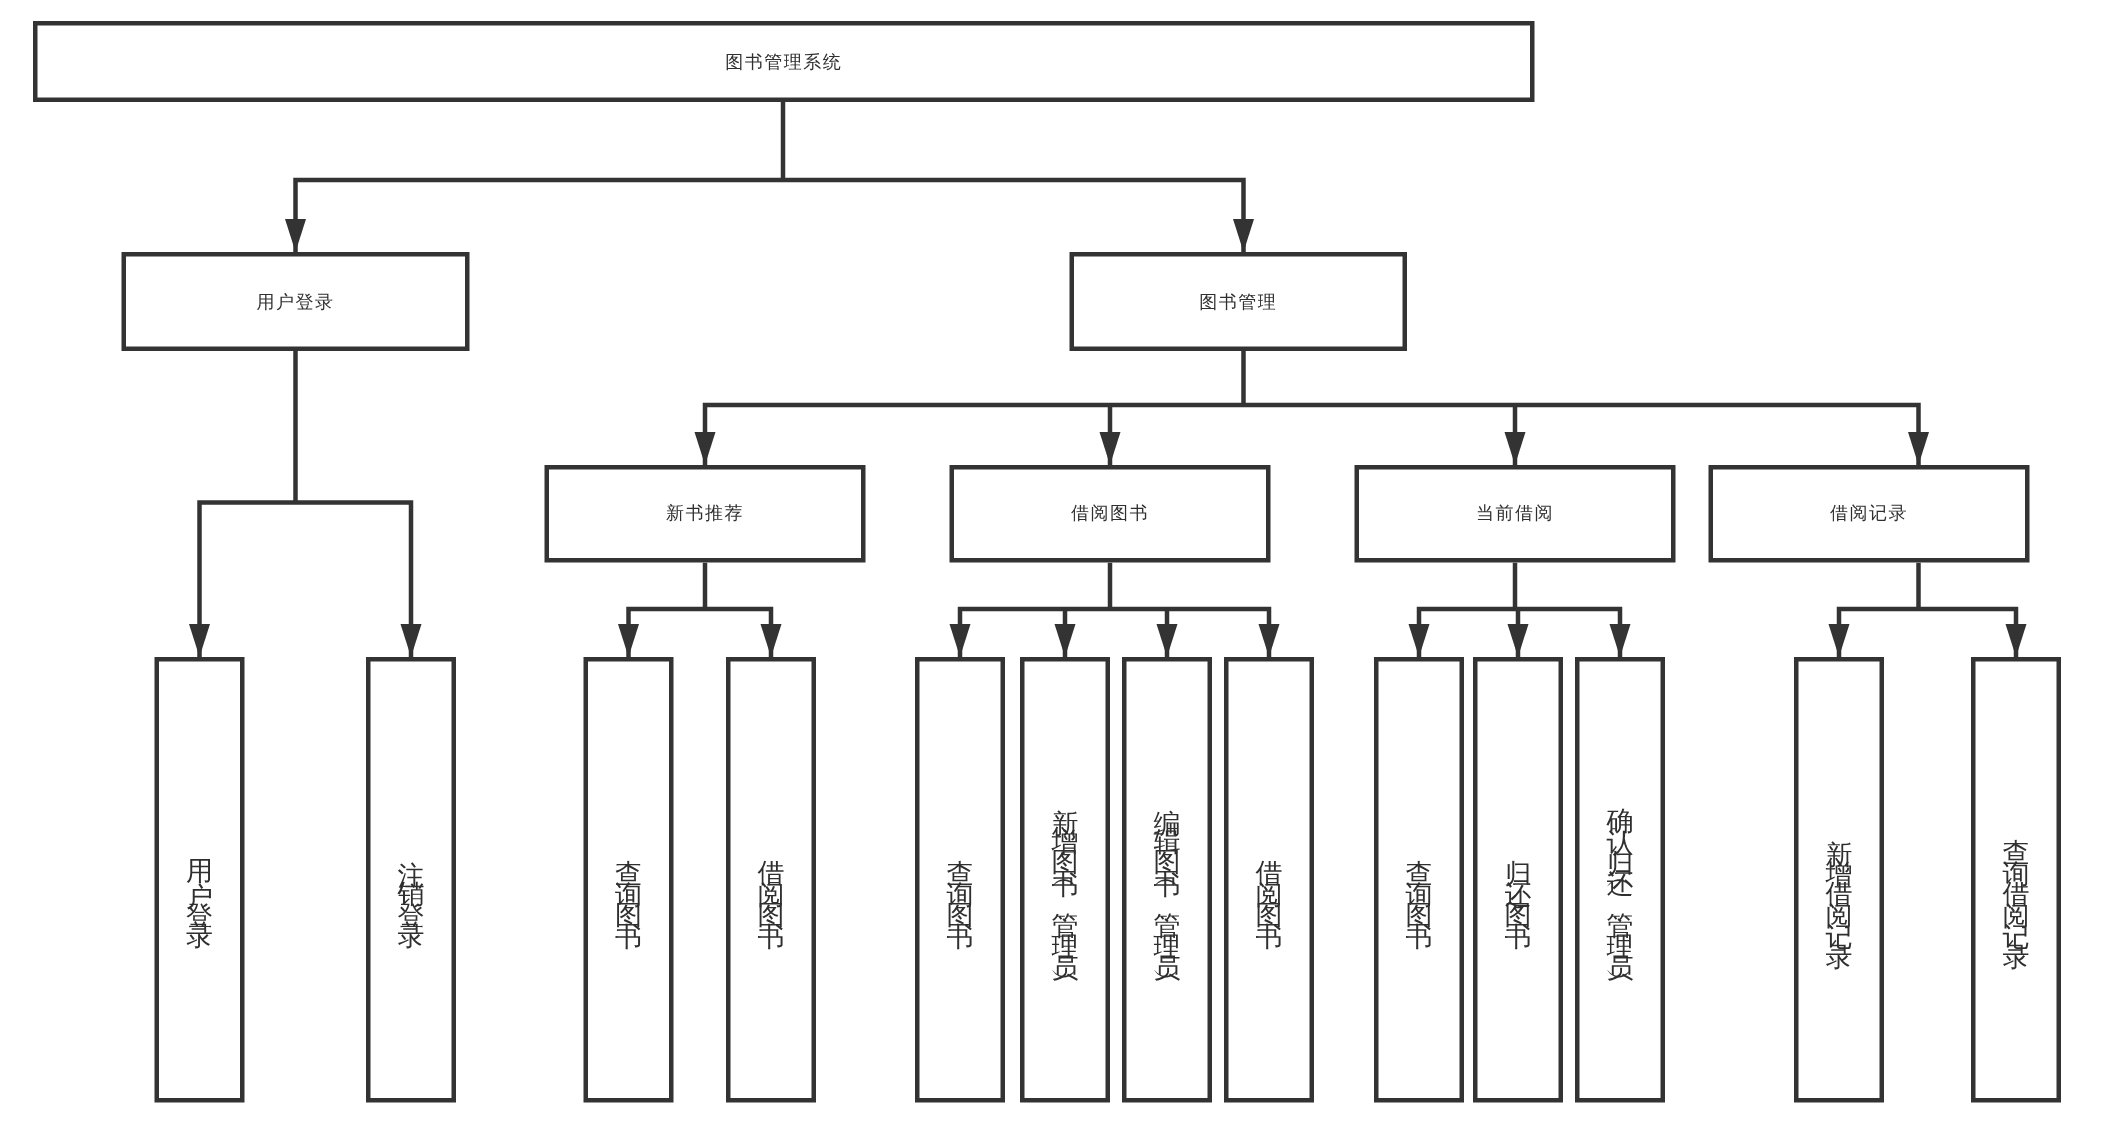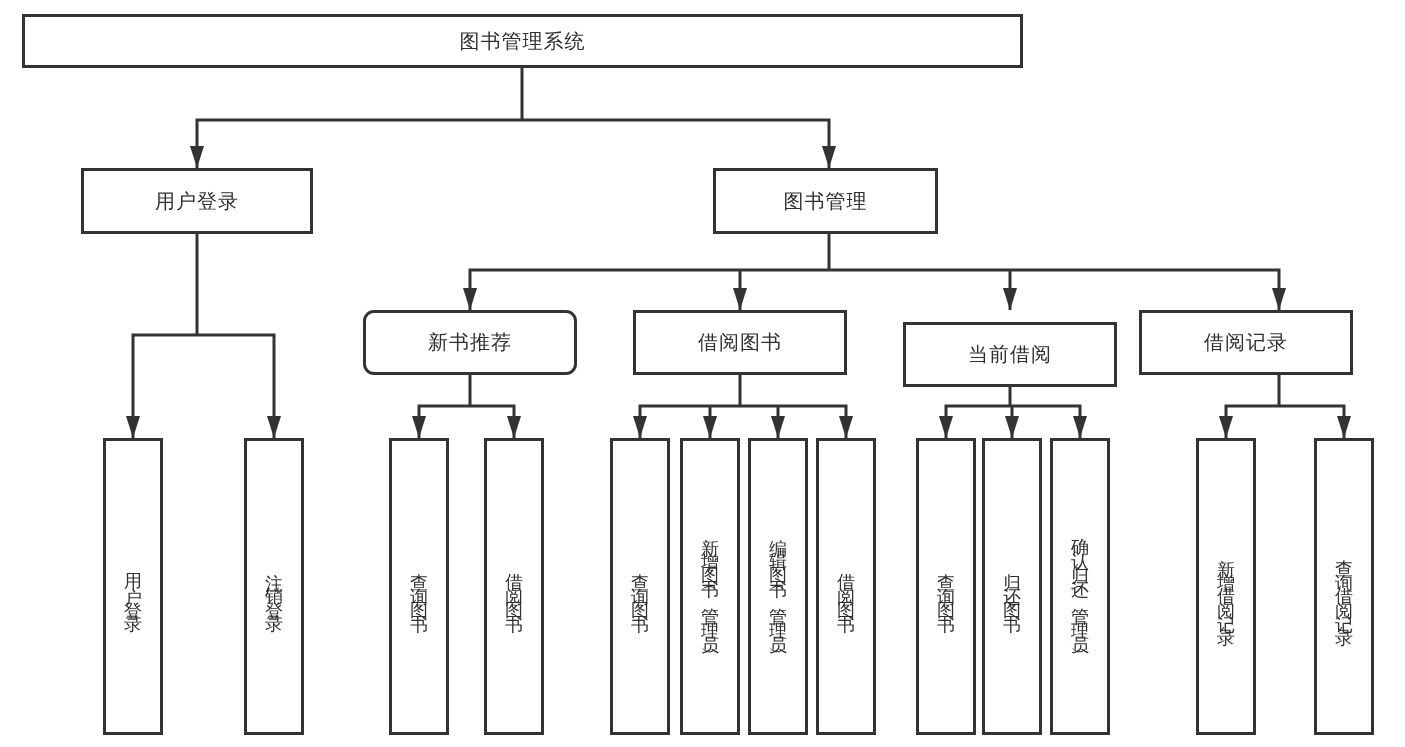--- a/index.html
+++ b/index.html
@@ -22,21 +22,21 @@
   }
 
   .node {
     position: absolute;
     border: 3px solid #333333;
     background: #ffffff;
     display: flex;
     align-items: center;
     justify-content: center;
     color: #2f2f2f;
-    font-size: 20px;
+    font-size: 12px;
     letter-spacing: 1px;
     z-index: 2;
   }
 
   .leaf {
     writing-mode: vertical-rl;
     text-orientation: mixed;
     letter-spacing: 14px;
     font-size: 18px;
     line-height: 1;
@@ -44,23 +44,23 @@
 
   
   .n-root { left: 22px;  top: 14px;  width: 1001px; height: 54px; }
 
   
   .n-l2-0 { left: 81px;  top: 168px; width: 232px; height: 66px; }
   .n-l2-1 { left: 713px; top: 168px; width: 225px; height: 66px; }
 
   
   .n-l3   { top: 310px; height: 65px; width: 214px; }
-  .n-l3-0 { left: 363px; border-radius: 11px; }
+  .n-l3-0 { left: 363px; }
   .n-l3-1 { left: 633px; }
-  .n-l3-2 { left: 903px; margin-top: 12px; }
+  .n-l3-2 { left: 903px; }
   .n-l3-3 { left: 1139px; }
 
   
   .n-leaf { top: 438px; height: 297px; width: 60px; }
   .n-a0 { left: 103px; }
   .n-a1 { left: 244px; }
   .n-b0 { left: 389px; }
   .n-b1 { left: 484px; }
   .n-c0 { left: 610px; }
   .n-c1 { left: 680px; }

